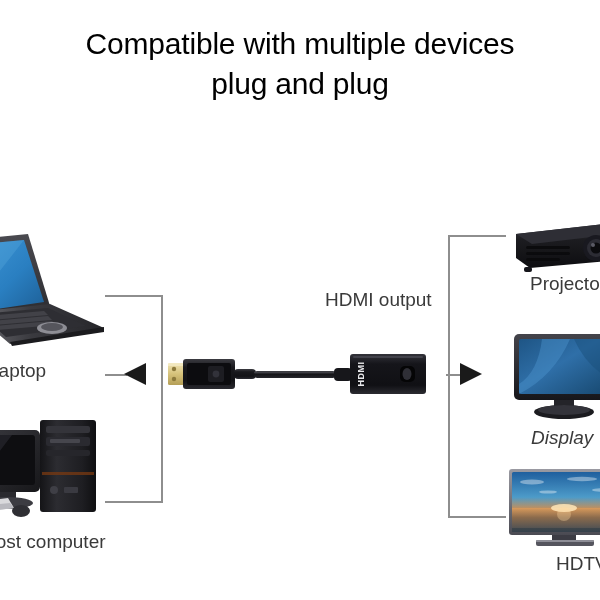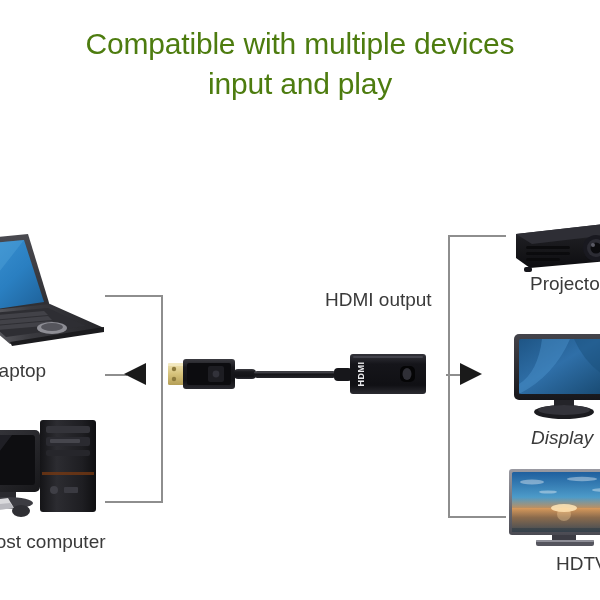--- a/index.html
+++ b/index.html
@@ -7,21 +7,21 @@
     width:600px; height:600px;
     background:#ffffff;
     font-family:"Liberation Sans", sans-serif;
     overflow:hidden;
   }
   #stage { position:relative; width:600px; height:600px; background:#ffffff; }
 
   
   .title {
     position:absolute; left:0; top:24px; width:600px;
-    text-align:center; color:#4d7c0f;
+    text-align:center; color:#000000;
     font-size:30px; line-height:1.33; font-weight:400;
     letter-spacing:-0.2px;
   }
 
   
   .label { position:absolute; color:#3a3a3a; font-size:19px; white-space:nowrap; }
   .lbl-dp   { left:162px; top:289px; }
   .lbl-hdmi { left:325px; top:289px; }
   .lbl-laptop { left:-12px; top:360px; }
   .lbl-host   { left:-18px; top:531px; }
@@ -67,21 +67,21 @@
   
   .adapter { position:absolute; left:168px; top:352px; width:260px; height:44px; }
 </style>
 </head>
 <body>
 
 <div id="stage">
 
   <div class="title">
     <div>Compatible with multiple devices</div>
-    <div>input and play</div>
+    <div>plug and plug</div>
   </div>
 
   <div class="device dev-laptop">
     <svg viewBox="0 0 140 120" width="140" height="120">
       <defs>
         <linearGradient id="lapScr" x1="0" y1="0" x2="1" y2="1">
           <stop offset="0%" stop-color="#3e96d6"></stop>
           <stop offset="55%" stop-color="#2a7fc1"></stop>
           <stop offset="100%" stop-color="#1d5f96"></stop>
         </linearGradient>

